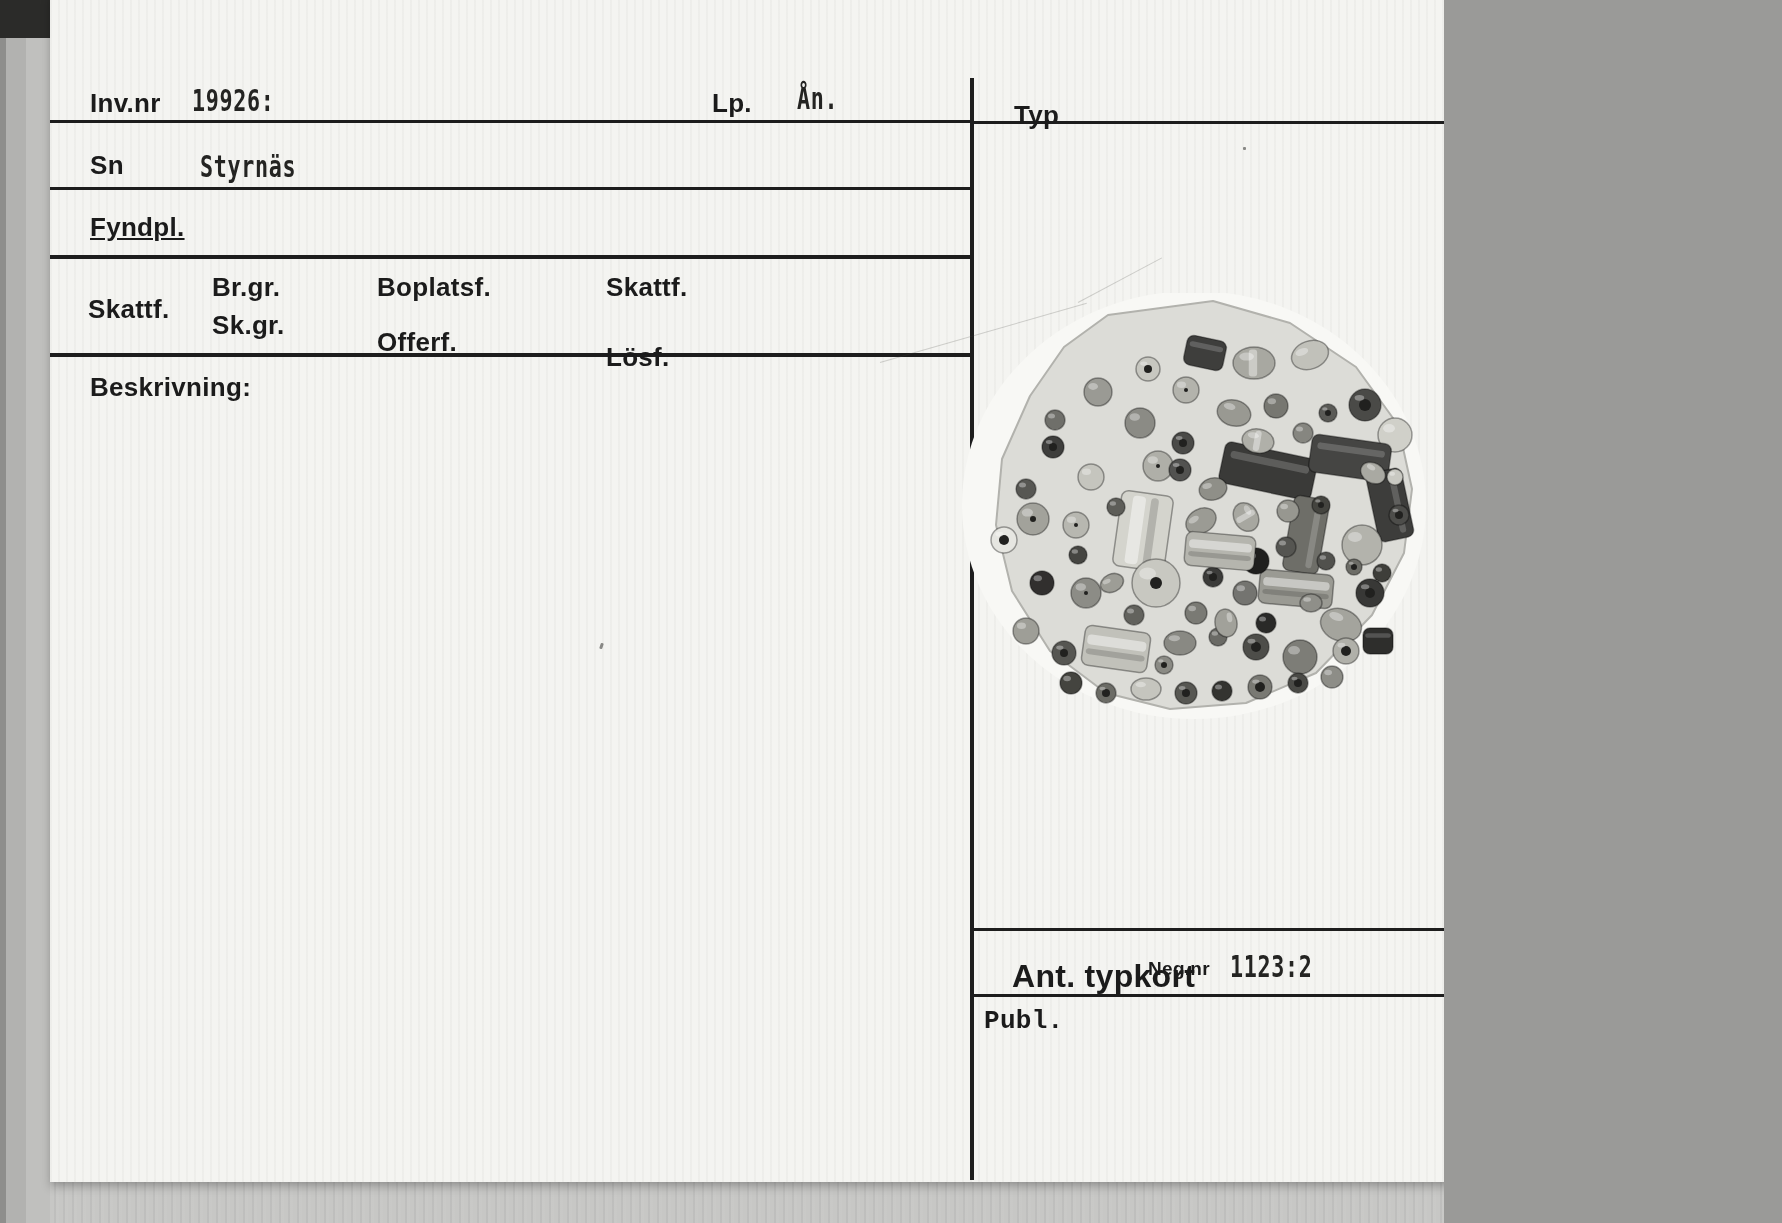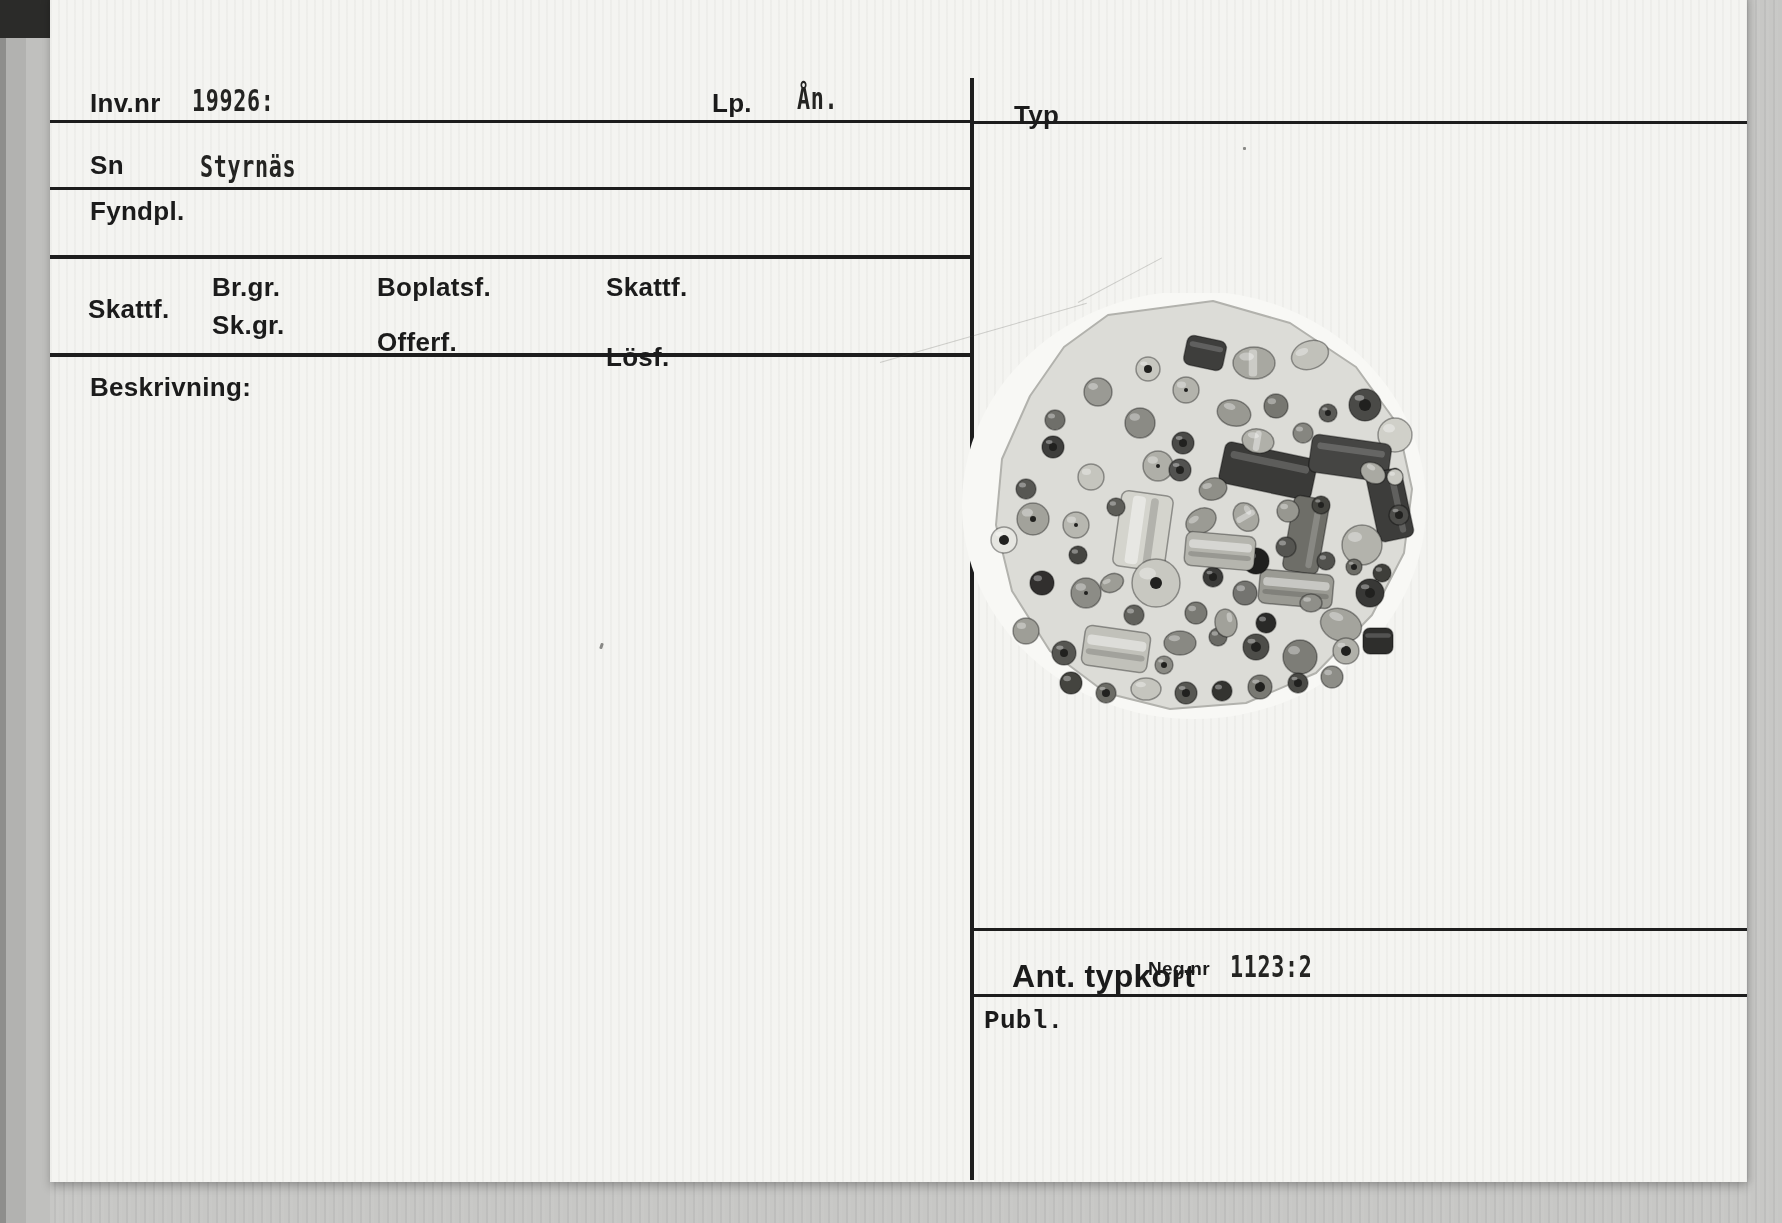--- a/index.html
+++ b/index.html
@@ -1,17 +1,17 @@
 <!DOCTYPE html>
 <html><head>
 <meta charset="utf-8">
 <style>
   html,body{margin:0;padding:0;background:#9a9a98;}
   #page{
-    position:relative;width:1782px;height:1223px;overflow:hidden;
+    position:relative;width:1444px;height:1223px;overflow:hidden;
     background:
       repeating-linear-gradient(90deg, rgba(0,0,0,0.045) 0 2px, rgba(255,255,255,0.03) 2px 5px, rgba(0,0,0,0) 5px 9px),
       #c7c7c5;
     font-family:"Liberation Sans", sans-serif;
   }
   #left-strip{
     position:absolute;left:0;top:0;width:50px;height:1223px;
     background:linear-gradient(90deg,#8e8e8c 0 6px,#b2b2b0 6px 26px,#c0c0be 26px 50px);
   }
   #corner-block{position:absolute;left:0;top:0;width:62px;height:38px;background:#2b2b29;}
@@ -53,21 +53,21 @@
   <div class="hline" style="left:974px;top:994px;width:773px;height:3px;"></div>
 
   <div class="lbl" style="left:90px;top:88px;">Inv.nr</div>
   <div class="typed" style="left:192px;top:82px;">19926:</div>
   <div class="lbl" style="left:712px;top:88px;">Lp.</div>
   <div class="typed" style="left:797px;top:80px;">Ån.</div>
 
   <div class="lbl" style="left:90px;top:150px;">Sn</div>
   <div class="typed" style="left:200px;top:148px;">Styrnäs</div>
 
-  <div class="lbl" style="left:90px;top:196px;">Fyndpl.</div>
+  <div class="lbl" style="left:90px;top:212px;text-decoration:underline;">Fyndpl.</div>
 
   <div class="lbl" style="left:88px;top:294px;">Skattf.</div>
   <div class="lbl" style="left:212px;top:272px;">Br.gr.</div>
   <div class="lbl" style="left:212px;top:310px;">Sk.gr.</div>
   <div class="lbl" style="left:377px;top:272px;">Boplatsf.</div>
   <div class="lbl" style="left:377px;top:327px;">Offerf.</div>
   <div class="lbl" style="left:606px;top:272px;text-align:center;">Skattf.</div>
   <div class="lbl" style="left:606px;top:310px;margin-top:32px;">Lösf.</div>
 
   <div class="lbl" style="left:90px;top:372px;">Beskrivning:</div>

